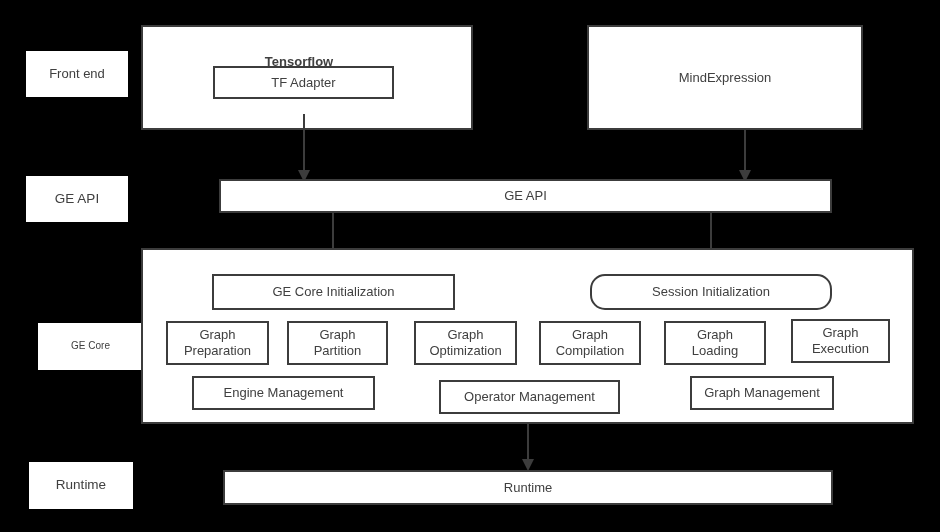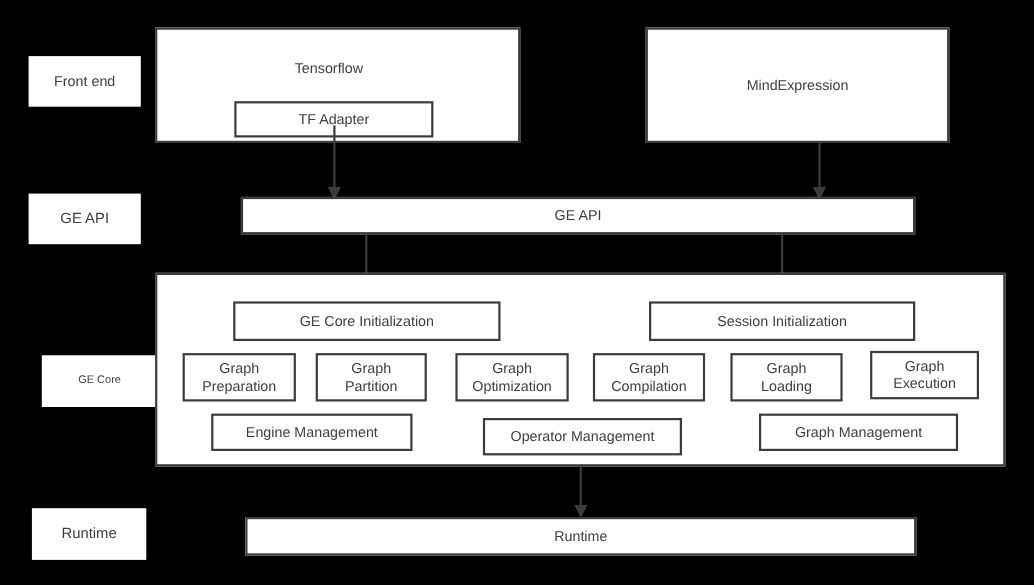--- a/index.html
+++ b/index.html
@@ -38,20 +38,21 @@
     box-sizing: border-box;
     background: #ffffff;
     border: 2px solid #3c3c3c;
   }
   .container-title {
     position: absolute;
     left: 0;
     right: 16px;
     text-align: center;
     color: #404040;
+    font-weight: bold;
   }
   
   .arrow {
     position: absolute;
   }
   .arrow .shaft {
     position: absolute;
     left: 0;
     top: 0;
     width: 2px;
@@ -76,21 +77,21 @@
 
   <div class="box plain" style="left:26px; top:176px; width:102px; height:46px; font-size:13.5px;">GE API</div>
 
   <div class="box plain" style="left:38px; top:323px; width:105px; height:47px; font-size:10px;">GE Core</div>
 
   <div class="box plain" style="left:29px; top:462px; width:104px; height:47px; font-size:13.5px;">Runtime</div>
 
   <div class="container-box" style="left:141px; top:25px; width:332px; height:105px;">
     <div class="container-title" style="top:27px; font-size:13px;">Tensorflow</div>
   </div>
-  <div class="box bordered" style="left:213px; top:92px; width:181px; height:33px; font-size:13px;">TF Adapter</div>
+  <div class="box bordered" style="left:213px; top:66px; width:181px; height:33px; font-size:13px;">TF Adapter</div>
 
   <div class="box bordered" style="left:587px; top:25px; width:276px; height:105px; font-size:13px;">MindExpression</div>
 
   <div class="arrow" style="left:303px; top:114px; width:2px; height:68px;">
     <div class="shaft" style="height:56px;"></div>
     <div class="head" style="top:56px;"></div>
   </div>
 
   <div class="arrow" style="left:744px; top:130px; width:2px; height:52px;">
     <div class="shaft" style="height:40px;"></div>
@@ -106,21 +107,21 @@
 
   <div class="arrow" style="left:710px; top:213px; width:2px; height:61px;">
     <div class="shaft" style="height:49px;"></div>
     <div class="head" style="top:49px;"></div>
   </div>
 
   <div class="container-box" style="left:141px; top:248px; width:773px; height:176px;"></div>
 
   <div class="box bordered" style="left:212px; top:274px; width:243px; height:36px; font-size:13px;">GE Core Initialization</div>
 
-  <div class="box bordered" style="left:590px; top:274px; width:242px; height:36px; font-size:13px;">Session Initialization</div>
+  <div class="box bordered" style="left:590px; top:274px; width:242px; height:36px; font-size:13px;border-radius:15px;">Session Initialization</div>
 
   <div class="box bordered" style="left:166px; top:321px; width:103px; height:44px; font-size:13px;">Graph
 Preparation</div>
 
   <div class="box bordered" style="left:287px; top:321px; width:101px; height:44px; font-size:13px;">Graph
 Partition</div>
 
   <div class="box bordered" style="left:414px; top:321px; width:103px; height:44px; font-size:13px;">Graph
 Optimization</div>
 
@@ -130,21 +131,21 @@
   <div class="box bordered" style="left:664px; top:321px; width:102px; height:44px; font-size:13px;">Graph
 Loading</div>
 
   <div class="box bordered" style="left:791px; top:319px; width:99px; height:44px; font-size:13px;">Graph
 Execution</div>
 
   <div class="box bordered" style="left:192px; top:376px; width:183px; height:34px; font-size:13px;text-align:center;">Engine Management</div>
 
   <div class="box bordered" style="left:439px; top:380px; width:181px; height:34px; font-size:13px;">Operator Management</div>
 
-  <div class="box bordered" style="left:690px; top:376px; width:181px; height:34px; font-size:13px;">Graph Management</div>
+  <div class="box bordered" style="left:690px; top:376px; width:144px; height:34px; font-size:13px;">Graph Management</div>
 
   <div class="arrow" style="left:527px; top:424px; width:2px; height:47px;">
     <div class="shaft" style="height:35px;"></div>
     <div class="head" style="top:35px;"></div>
   </div>
 
   <div class="box bordered" style="left:223px; top:470px; width:610px; height:35px; font-size:13px;">Runtime</div>
 
 </div>
 

